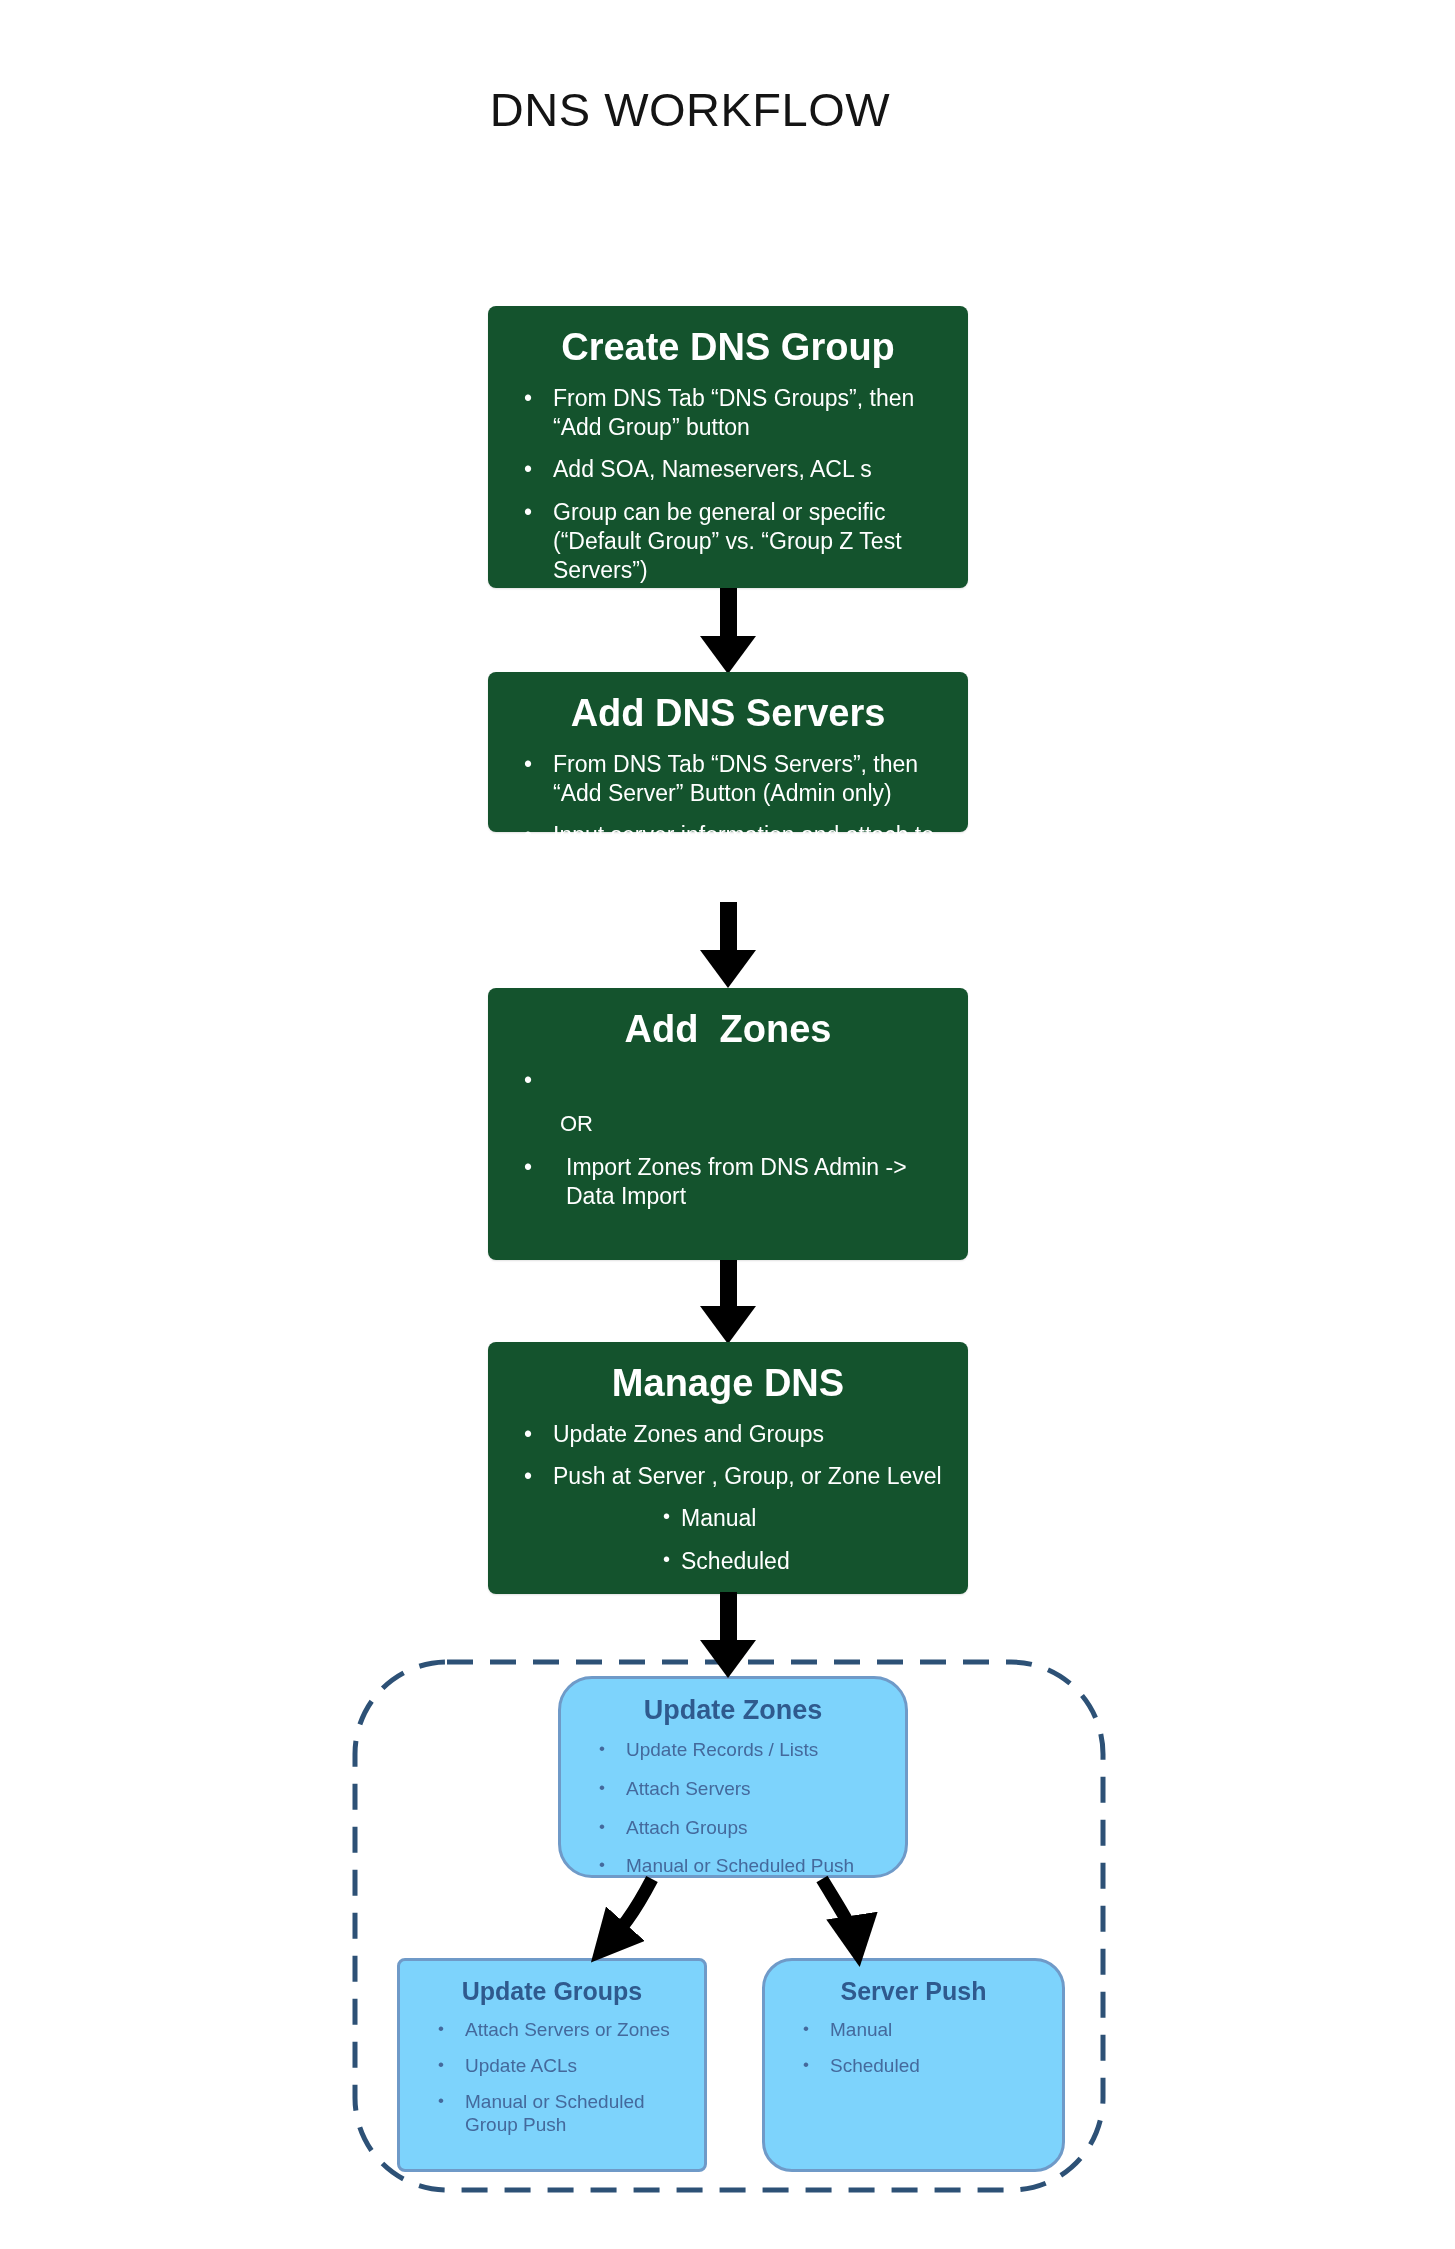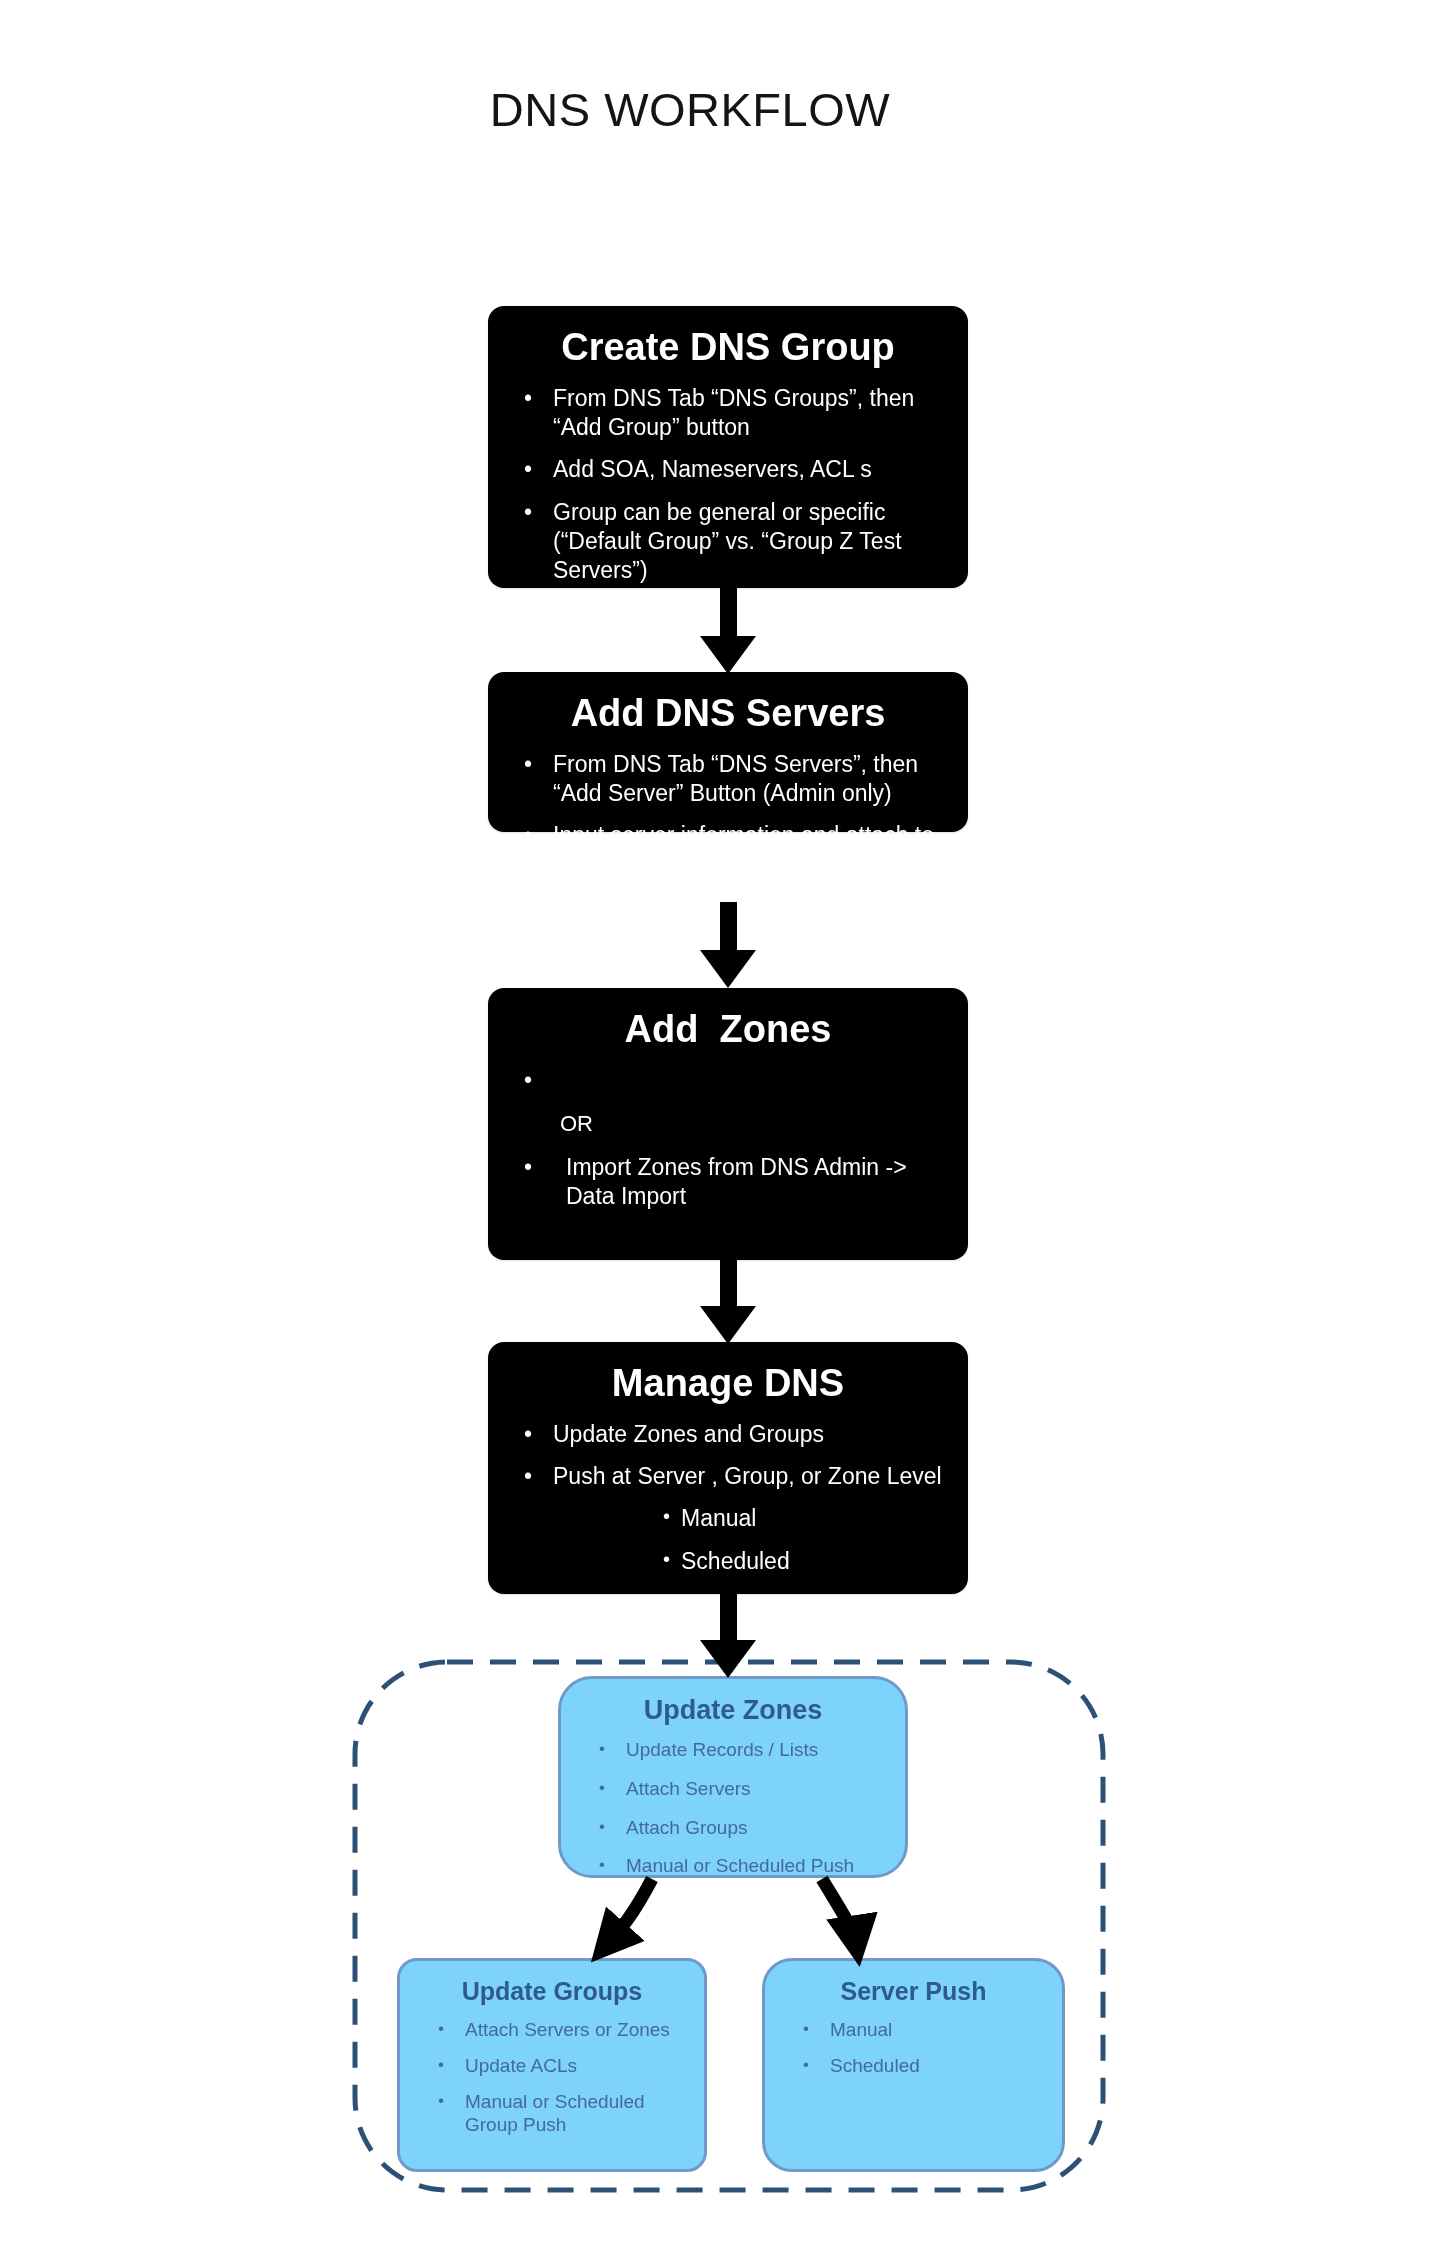--- a/index.html
+++ b/index.html
@@ -20,22 +20,22 @@
     font-size:47px;
     font-weight:500;
     letter-spacing:0.5px;
     color:#141414;
   }
   
   .bluebox{
     position:absolute;
     left:488px;
     width:480px;
-    background:#000000;
-    border-radius:16px;
+    background:#14532d;
+    border-radius:8px;
     color:#ffffff;
     box-sizing:border-box;
     box-shadow:0 1px 2px rgba(0,0,0,0.12);
   }
   .box1{top:306px;height:282px;}
   .box2{top:672px;height:160px;}
   .box3{top:988px;height:272px;}
   .box4{top:1342px;height:252px;}
   .bb-title{
     margin:20px 10px 15px;
@@ -92,21 +92,21 @@
   .dashed-svg{position:absolute;left:352px;top:1659px;z-index:1;}
   
   .whitebox{
     position:absolute;
     background:#7dd3fc;
     border:3px solid #6F9AC8;
     box-sizing:border-box;
     z-index:2;
   }
   .uz-box{left:558px;top:1676px;width:350px;height:202px;border-radius:34px;}
-  .ug-box{left:397px;top:1958px;width:310px;height:214px;border-radius:20px;}
+  .ug-box{left:397px;top:1958px;width:310px;height:214px;border-radius:8px;}
   .sp-box{left:762px;top:1958px;width:303px;height:214px;border-radius:30px;}
   .wb-title{
     margin:16px 8px 12px;
     text-align:center;
     font-weight:bold;
     color:#2F5A8E;
   }
   .uz-box .wb-title{font-size:27px;}
   .ug-box .wb-title,.sp-box .wb-title{font-size:25px;}
   .wb-list{

